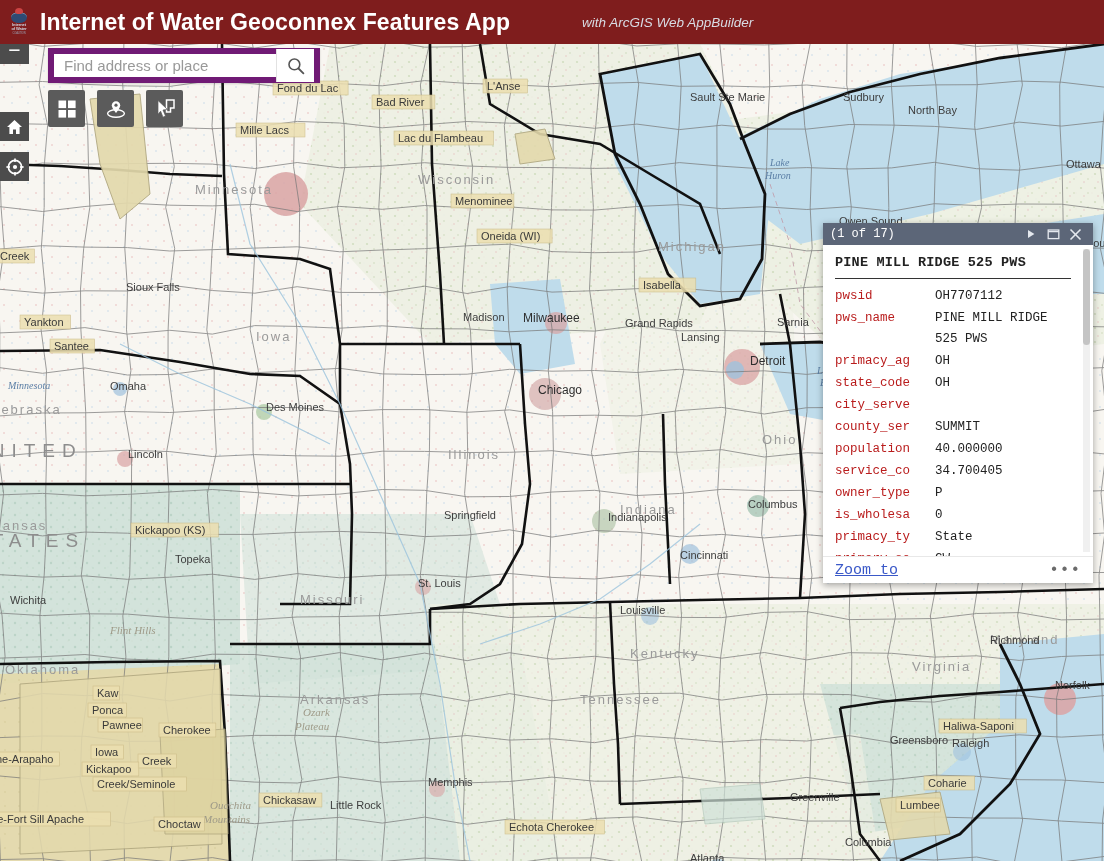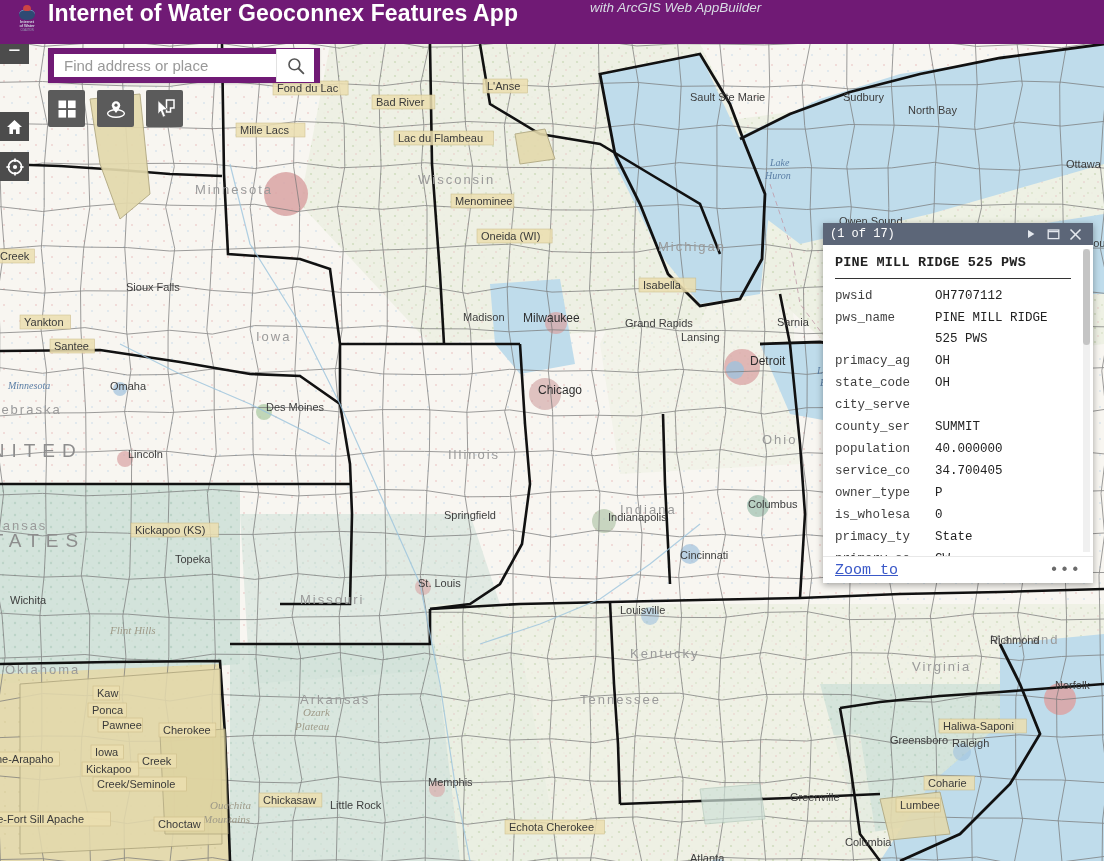--- a/index.html
+++ b/index.html
@@ -9,24 +9,23 @@
     width: 1104px; height: 861px;
     overflow: hidden;
     font-family: "Liberation Sans", sans-serif;
     background: #e8e6e1;
   }
   #app { position: relative; width: 1104px; height: 861px; overflow: hidden; }
 
   
   #header {
     position: absolute; left: 0; top: 0; width: 1104px; height: 44px;
-    background: #701a75;
-    display: flex; 
+    background: #7f1d1d;
+    display: flex; align-items: center;
     z-index: 60;
-    padding-left: 8px;
   }
   #logo {
     width: 30px; height: 38px; margin-left: 4px; margin-right: 4px;
     display: flex; flex-direction: column; align-items: center; justify-content: center;
     flex: 0 0 auto;
   }
   #logo .emblem {
     width: 16px; height: 15px; position: relative;
   }
   #logo .emblem .drop {
@@ -123,21 +122,21 @@
   #popup-scroll {
     position: absolute; left: 0; top: 0; right: 0; bottom: 0;
     padding: 10px 16px 4px 12px; overflow: hidden;
   }
   #popup-title {
     font-size: 13.5px; font-weight: bold; color: #222; letter-spacing: 0.2px;
     padding-bottom: 8px; border-bottom: 1px solid #333; margin-bottom: 7px;
     margin-right: 6px;
   }
   .attr-row { display: flex; font-size: 12.5px; line-height: 21px; margin-bottom: 1px; }
-  .attr-key { width: 100px; color: #404040; flex: 0 0 100px; }
+  .attr-key { width: 100px; color: #b91c1c; flex: 0 0 100px; }
   .attr-val { color: #222; flex: 1; }
   #popup-scrollbar {
     position: absolute; right: 3px; top: 4px; width: 7px; bottom: 4px;
     background: #f0f0f0;
   }
   #popup-thumb {
     position: absolute; left: 0; top: 0; width: 7px; height: 96px;
     background: #c4c4c4; border-radius: 4px;
   }
   #popup-footer {

